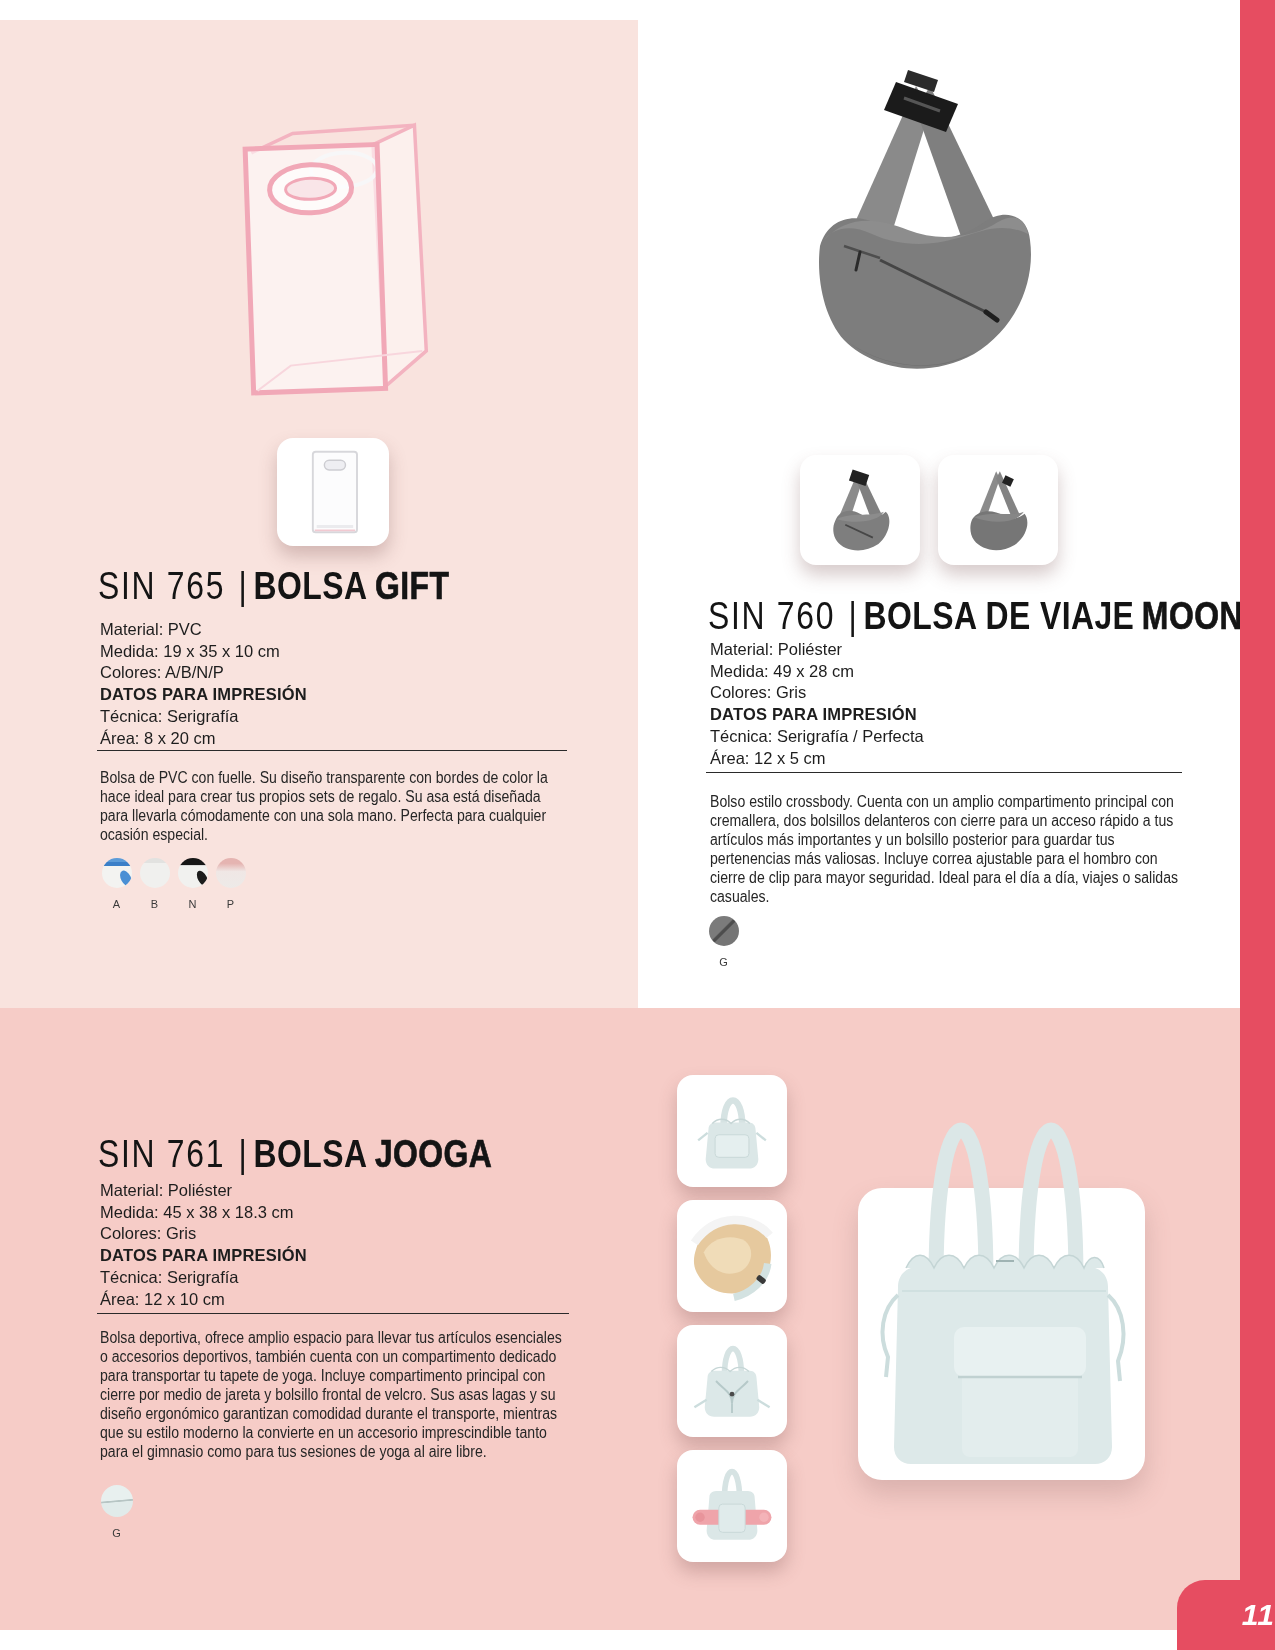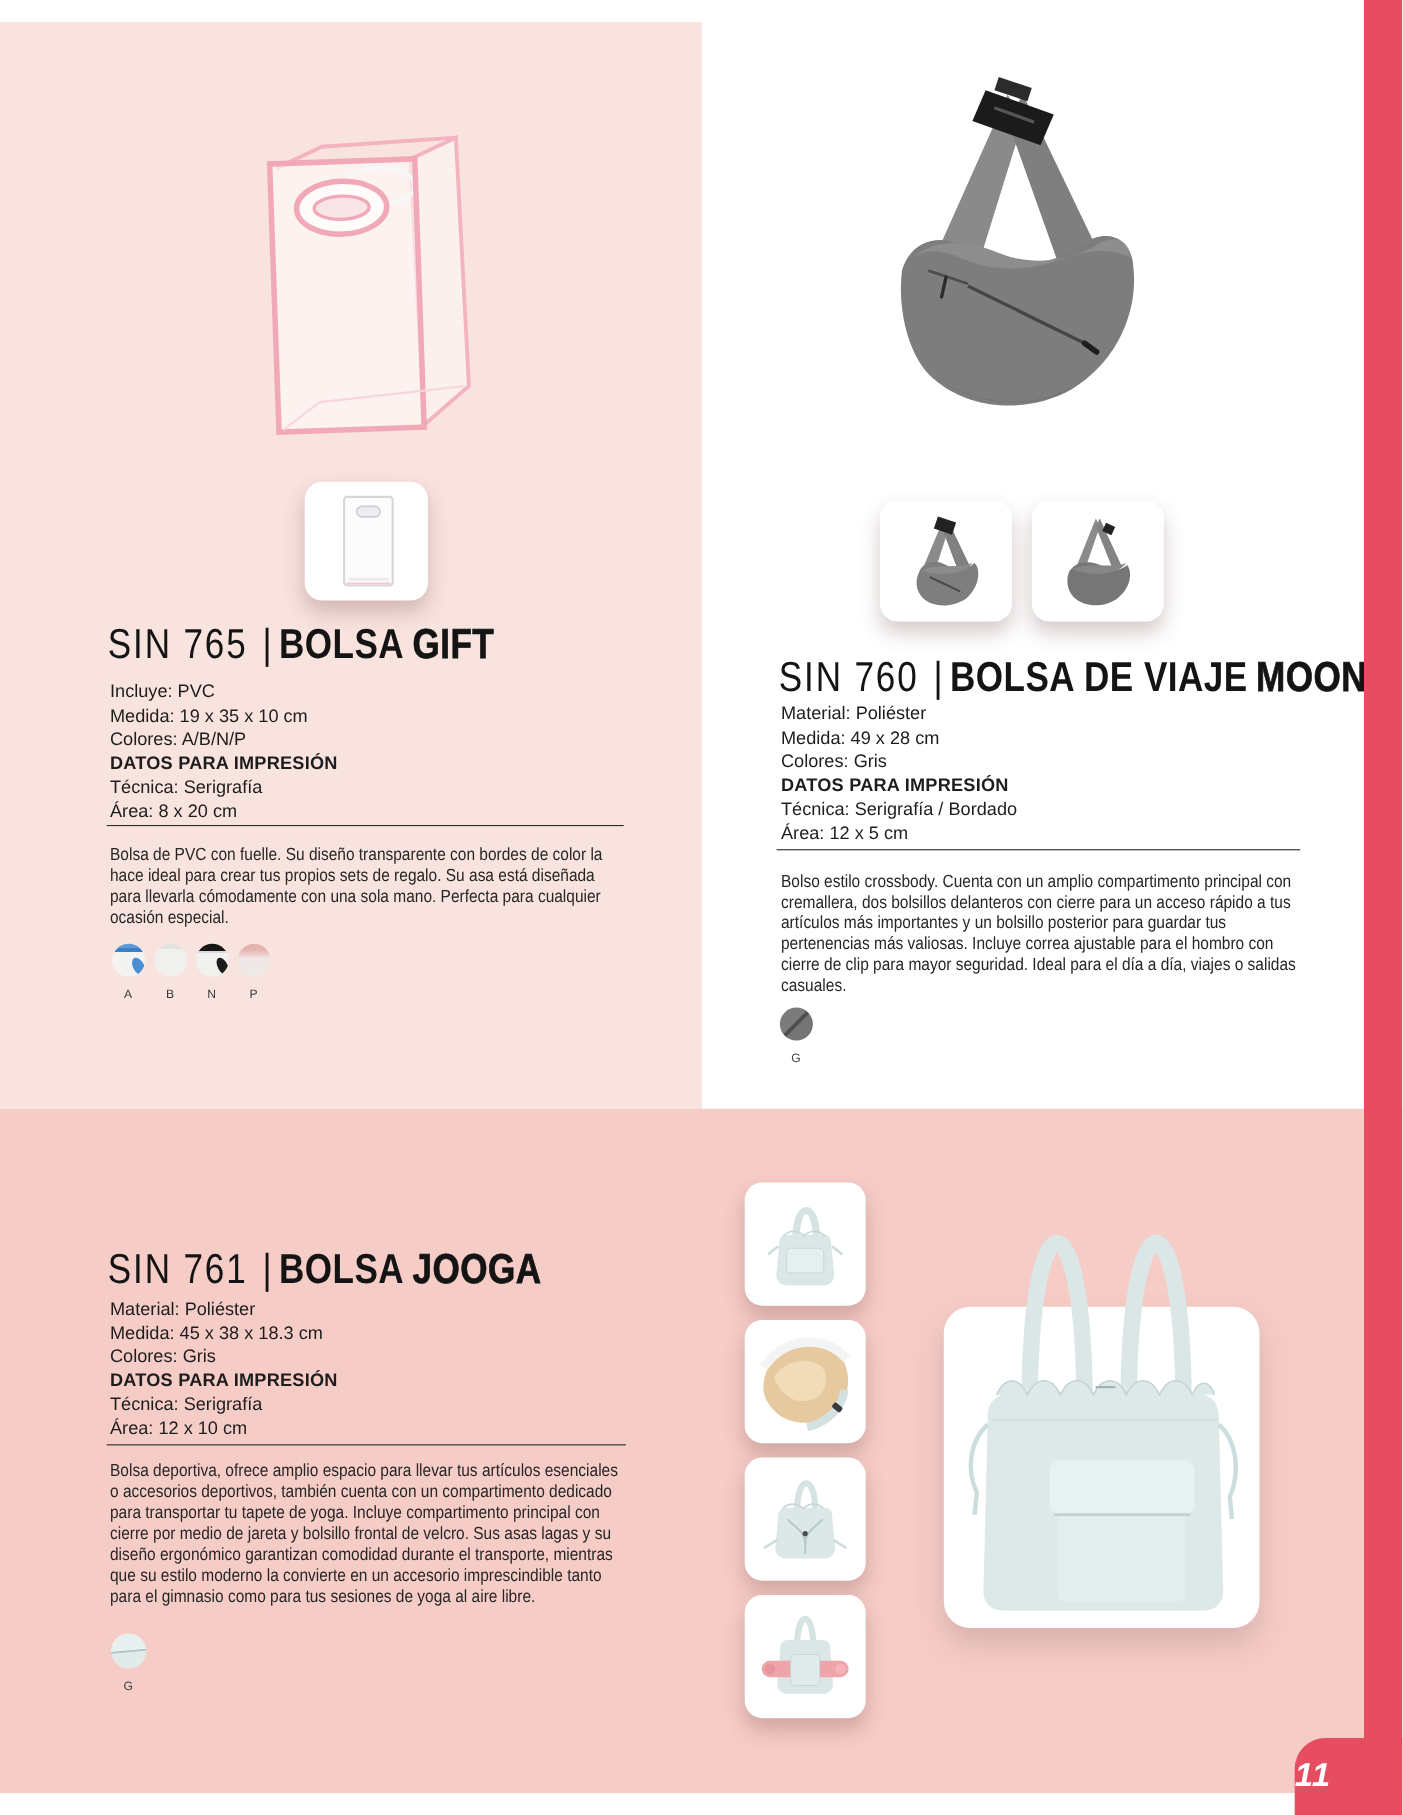--- a/index.html
+++ b/index.html
@@ -2,21 +2,21 @@
 <html><head>
 <meta charset="utf-8">
 <style>
   html,body{margin:0;padding:0;}
   .page{position:relative;width:1275px;height:1650px;background:#ffffff;overflow:hidden;
         font-family:"Liberation Sans","DejaVu Sans",sans-serif;color:#1d1d1d;}
   .panel-top-left{position:absolute;left:0;top:20px;width:638px;height:988px;background:#f9e3de;}
   .panel-bottom{position:absolute;left:0;top:1008px;width:1275px;height:622px;background:#f6ccc7;}
   .red-bar{position:absolute;right:0;top:0;width:35px;height:1650px;background:#e64d61;z-index:3;}
   .page-badge{position:absolute;right:0;bottom:0;width:98px;height:70px;background:#e64d61;
-              border-top-left-radius:28px;z-index:4;display:flex;align-items:center;justify-content:flex-start;}
+              border-top-left-radius:28px;z-index:4;display:flex;align-items:center;justify-content:flex-end;}
   .page-badge span{color:#ffffff;font-weight:700;font-style:italic;font-size:30px;letter-spacing:1px;}
 
   .img{position:absolute;}
   .thumb-card{position:absolute;background:#ffffff;border-radius:16px;
               box-shadow:0 10px 18px rgba(110,70,70,0.28);display:flex;align-items:center;justify-content:center;z-index:1;}
   .big-card{position:absolute;left:858px;top:1188px;width:287px;height:292px;background:#ffffff;border-radius:24px;
             box-shadow:0 14px 26px rgba(120,80,80,0.22);z-index:1;}
   .over-card{z-index:2;}
 
   .title{position:absolute;white-space:nowrap;font-size:38px;line-height:40px;color:#141414;
@@ -76,21 +76,21 @@
       <line x1="33" y1="86" x2="71" y2="86" stroke="#ebebee" stroke-width="3"></line>
       <line x1="31" y1="90" x2="73" y2="90" stroke="#f2c9d1" stroke-width="2"></line>
     </svg>
   </div>
 
   <div class="title" style="left:98px;top:566px;">
     <span class="code">SIN 765</span><span class="sep">|</span><span class="pname">BOLSA</span><span class="pmodel">GIFT</span>
   </div>
 
   <div class="specs" style="left:100px;top:619px;">
-    <div>Incluye: PVC</div>
+    <div>Material: PVC</div>
     <div>Medida: 19 x 35 x 10 cm</div>
     <div>Colores: A/B/N/P</div>
     <div class="datos">DATOS PARA IMPRESIÓN</div>
     <div>Técnica: Serigrafía</div>
     <div>Área: 8 x 20 cm</div>
   </div>
 
   <div class="divider" style="left:97px;top:750px;width:470px;"></div>
 
   <div class="desc" style="left:100px;top:768px;">Bolsa de PVC con fuelle. Su diseño transparente con bordes de color la hace ideal para crear tus propios sets de regalo. Su asa está diseñada para llevarla cómodamente con una sola mano. Perfecta para cualquier ocasión especial.</div>
@@ -151,21 +151,21 @@
 
   <div class="title" style="left:708px;top:596px;">
     <span class="code">SIN 760</span><span class="sep">|</span><span class="pname">BOLSA DE VIAJE</span><span class="pmodel">MOON</span>
   </div>
 
   <div class="specs" style="left:710px;top:639px;">
     <div>Material: Poliéster</div>
     <div>Medida: 49 x 28 cm</div>
     <div>Colores: Gris</div>
     <div class="datos">DATOS PARA IMPRESIÓN</div>
-    <div>Técnica: Serigrafía / Bordado</div>
+    <div>Técnica: Serigrafía / Perfecta</div>
     <div>Área: 12 x 5 cm</div>
   </div>
 
   <div class="divider" style="left:706px;top:772px;width:476px;"></div>
 
   <div class="desc" style="left:710px;top:792px;">Bolso estilo crossbody. Cuenta con un amplio compartimento principal con cremallera, dos bolsillos delanteros con cierre para un acceso rápido a tus artículos más importantes y un bolsillo posterior para guardar tus pertenencias más valiosas. Incluye correa ajustable para el hombro con cierre de clip para mayor seguridad. Ideal para el día a día, viajes o salidas casuales.</div>
 
   <div class="swatch-row" style="left:708px;top:916px;">
     <div class="swatch">
       <div class="circle swatch-g-gray"></div>

